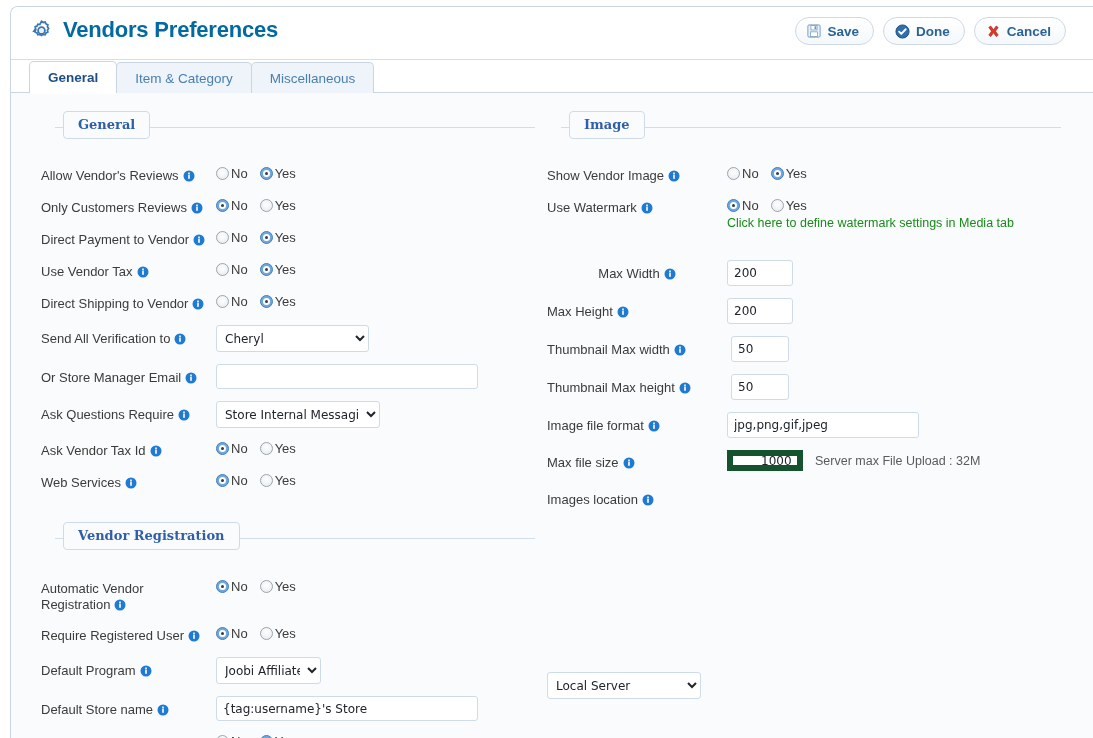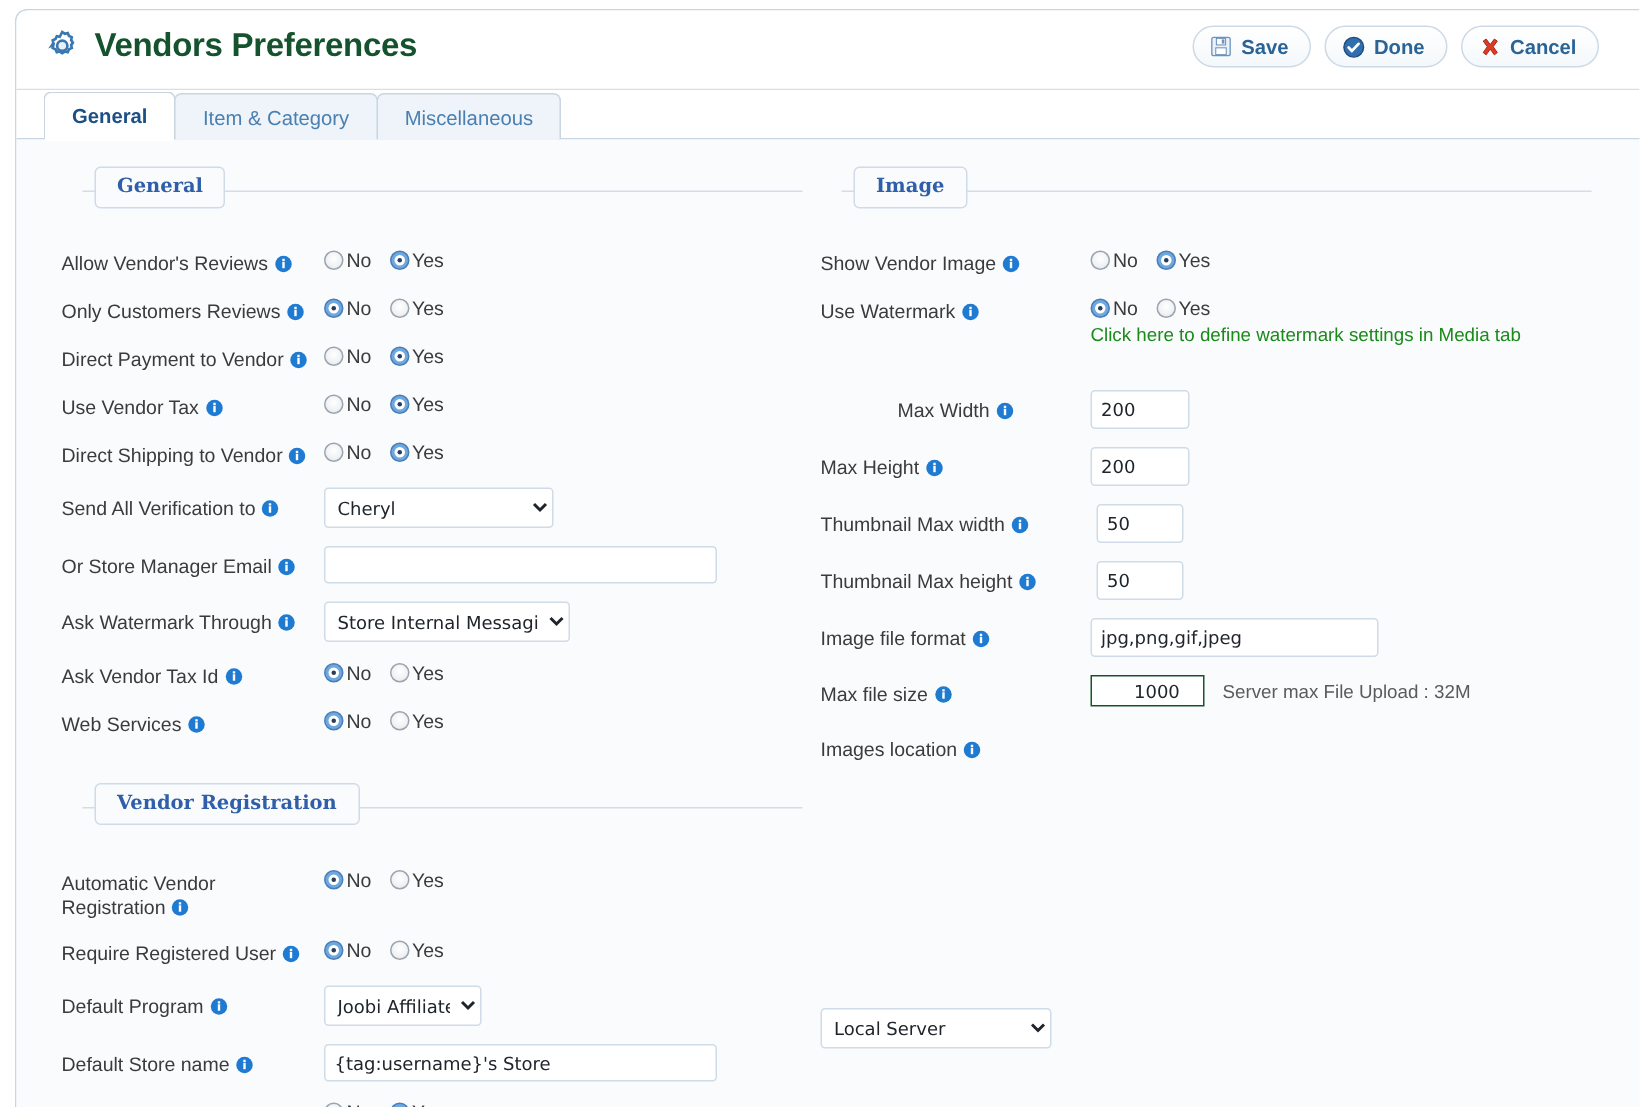--- a/index.html
+++ b/index.html
@@ -46,21 +46,21 @@
     left: 18px;
     top: 10px;
     display: flex;
     align-items: center;
     gap: 9px;
   }
   .gear-icon { display:block; width: 25px; height: 25px; }
   .page-title {
     font-size: 22px;
     font-weight: bold;
-    color: #14532d;
+    color: #0369a1;
     letter-spacing: -0.2px;
     white-space: nowrap;
   }
 
   .toolbar {
     position: absolute;
     right: 27px;
     top: 10px;
     display: flex;
     gap: 9px;
@@ -255,21 +255,21 @@
     color: #20252b;
     height: 24px;
     padding: 0 6px;
     border: 1px solid #cfdbe6;
     border-radius: 3px;
     background: #ffffff;
     box-sizing: border-box;
     outline: none;
   }
   input.tx.plain {
-    border: 1px solid #14532d;
+    border: 6px solid #14532d;
     border-radius: 0;
     padding-left: 28px;
   }
 
   select.sel {
     font-family: "DejaVu Sans", sans-serif;
     font-size: 12px;
     color: #20252b;
     height: 25px;
     border: 1px solid #cfdbe6;
@@ -490,21 +490,21 @@
                     <circle cx="6" cy="6" r="5.5" fill="#1f7ad1"></circle>
                     <rect x="5.2" y="4.5" width="1.6" height="4.3" fill="#ffffff"></rect>
                     <rect x="5.2" y="2.5" width="1.6" height="1.5" fill="#ffffff"></rect>
                   </svg></span></div>
             <div class="ctl">
               <input class="tx" style="width: 262px; height: 25px;" value="">
             </div>
           </div>
 
           <div class="row" style="margin-bottom:12px;">
-            <div class="lbl" style="padding-top:6px;"><span>Ask Watermark Through</span><span class="info"><svg width="12" height="12" viewBox="0 0 12 12">
+            <div class="lbl" style="padding-top:6px;"><span>Ask Questions Require</span><span class="info"><svg width="12" height="12" viewBox="0 0 12 12">
                     <circle cx="6" cy="6" r="5.5" fill="#1f7ad1"></circle>
                     <rect x="5.2" y="4.5" width="1.6" height="4.3" fill="#ffffff"></rect>
                     <rect x="5.2" y="2.5" width="1.6" height="1.5" fill="#ffffff"></rect>
                   </svg></span></div>
             <div class="ctl">
               <select class="sel" style="width:164px;height:27px;">
                 <option>Store Internal Messaging</option>
               </select>
             </div>
           </div>

